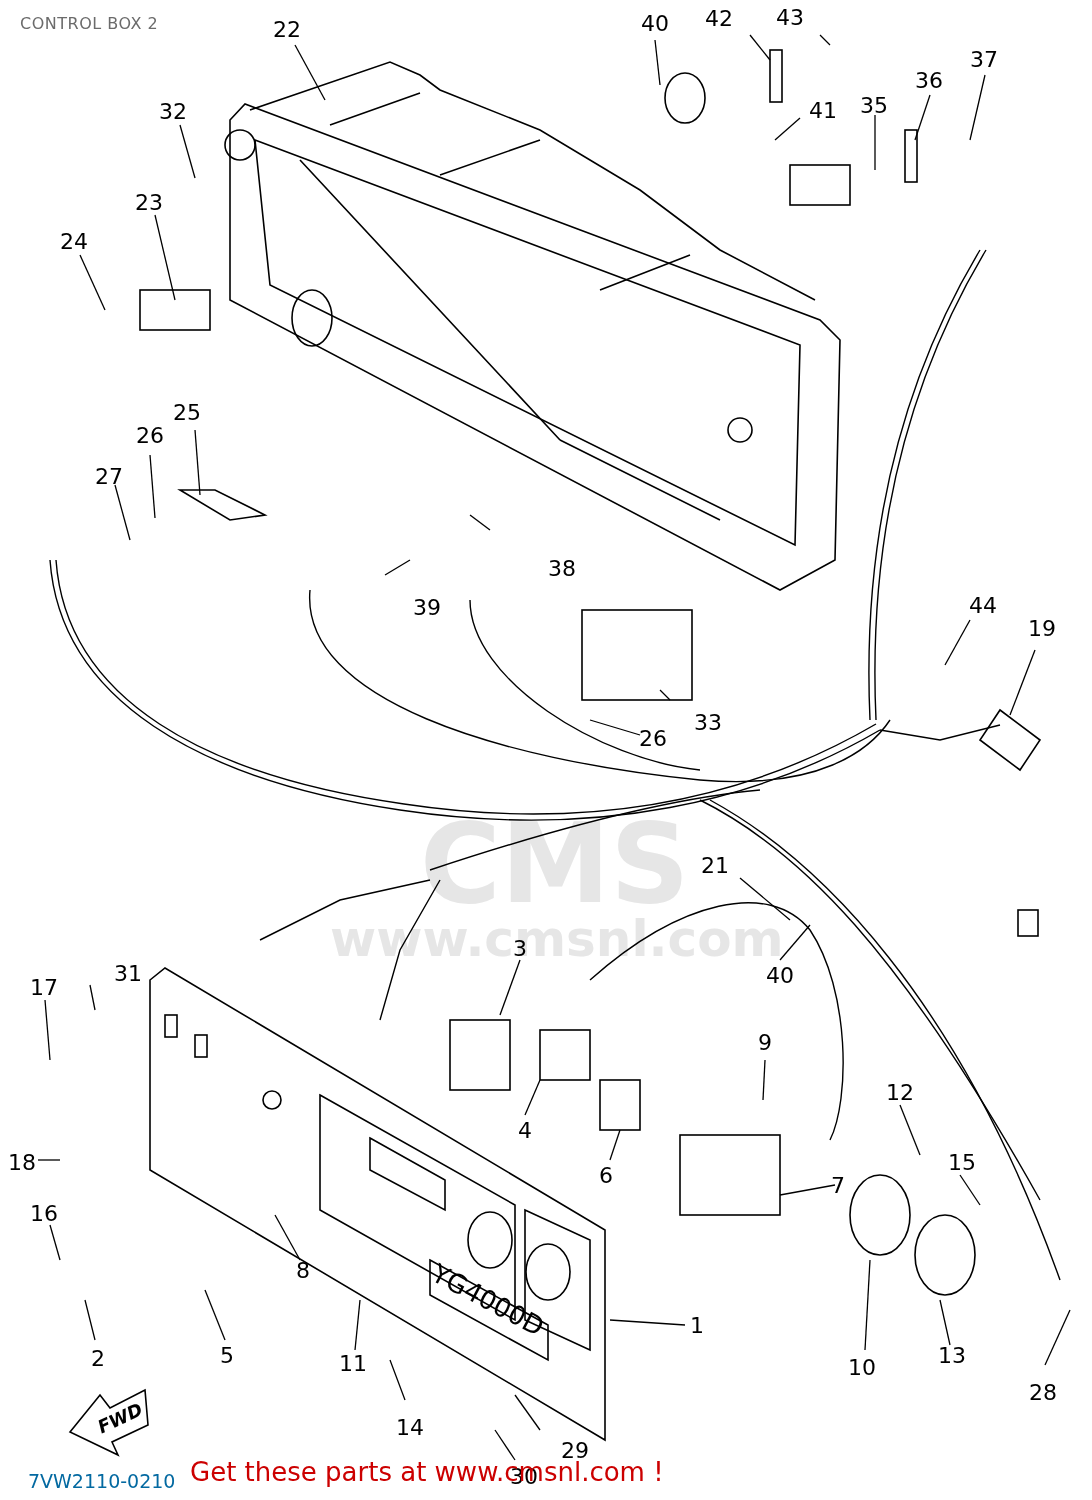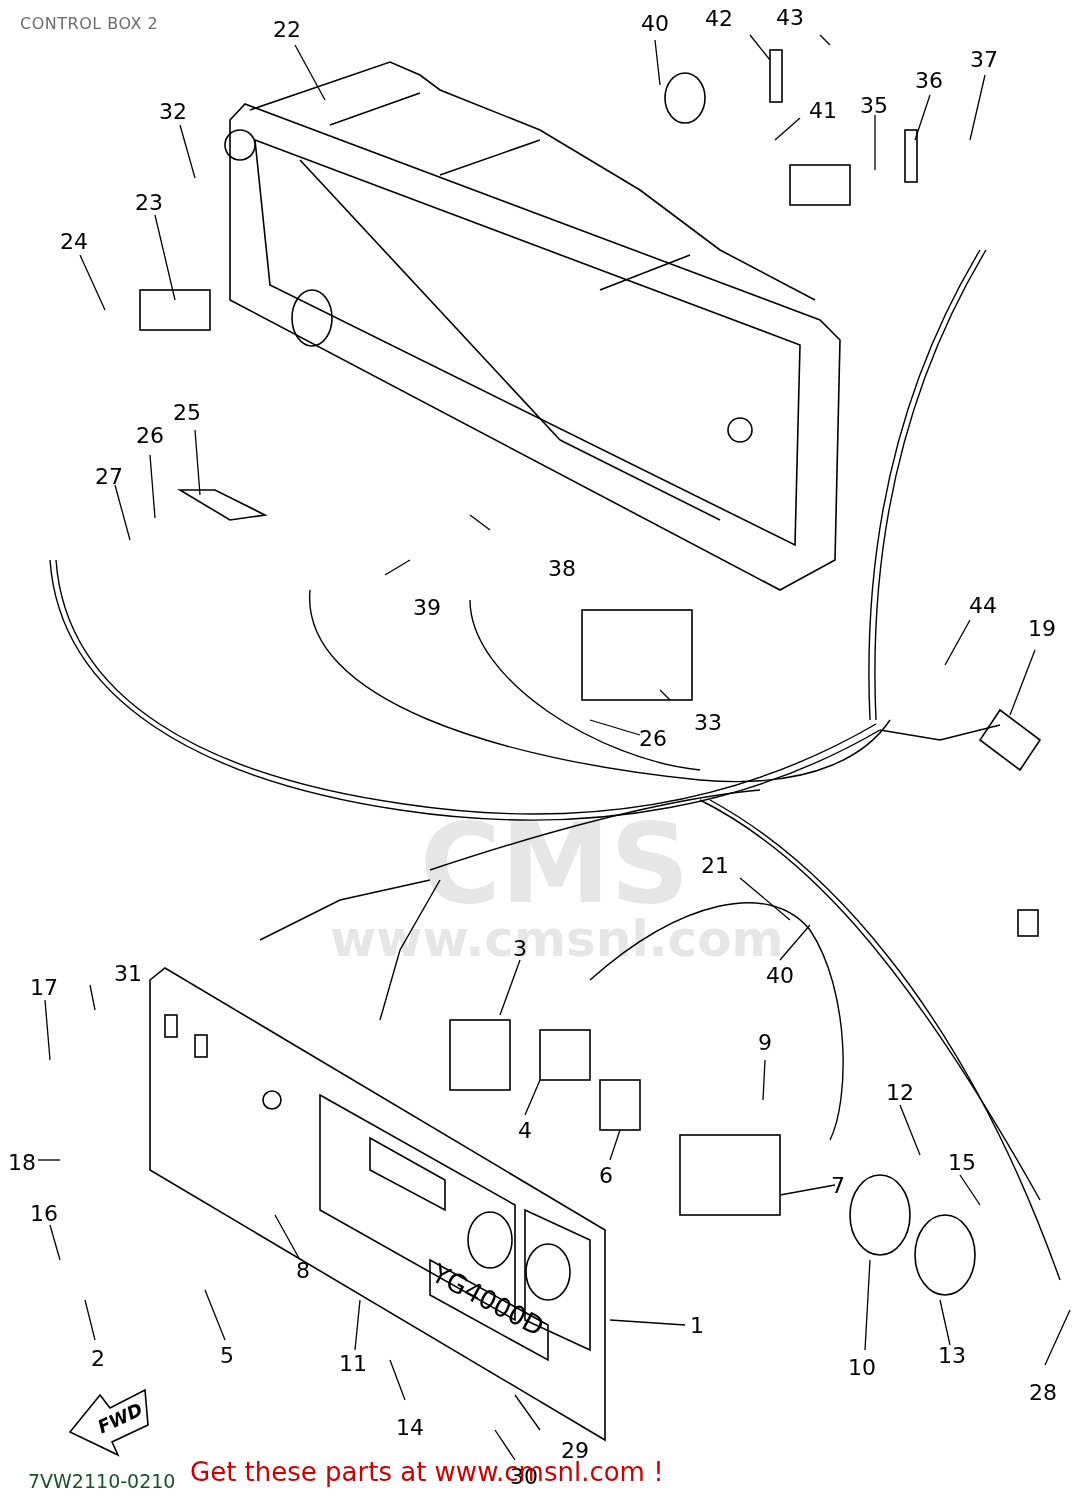--- a/index.html
+++ b/index.html
@@ -1,19 +1,19 @@
 <!DOCTYPE html>
 <html><head>
 <meta charset="utf-8">
 <style>
   html, body { margin:0; padding:0; background:#ffffff; }
   body { width:1092px; height:1500px; position:relative; overflow:hidden; font-family:"Liberation Sans", sans-serif; }
   #diagram { position:absolute; left:0; top:0; width:1092px; height:1500px; }
   .title { position:absolute; left:20px; top:14px; font-size:16px; color:#6b6b6b; letter-spacing:0.5px; font-family:"DejaVu Sans", sans-serif; }
-  .code { position:absolute; left:28px; top:1470px; font-size:19px; color:#14532d; font-family:"DejaVu Sans", sans-serif; }
+  .code { position:absolute; left:28px; top:1470px; font-size:19px; color:#0369a1; font-family:"DejaVu Sans", sans-serif; }
   .promo { position:absolute; left:190px; top:1446px; font-size:26px; color:#cc0000; font-family:"DejaVu Sans", sans-serif; white-space:nowrap;margin-top:11px; }
   .label { position:absolute; font-size:22px; color:#000; font-family:"DejaVu Sans", sans-serif; transform:translate(-50%,-50%); white-space:nowrap; cursor:pointer; }
   .watermark { position:absolute; color:#e6e6e6; font-weight:bold; font-family:"DejaVu Sans", sans-serif; }
 </style>
 </head>
 <body>
 
 <div class="watermark" style="left:420px;top:800px;font-size:110px;">CMS</div>
 <div class="watermark" style="left:330px;top:910px;font-size:50px;">www.cmsnl.com</div>
 

